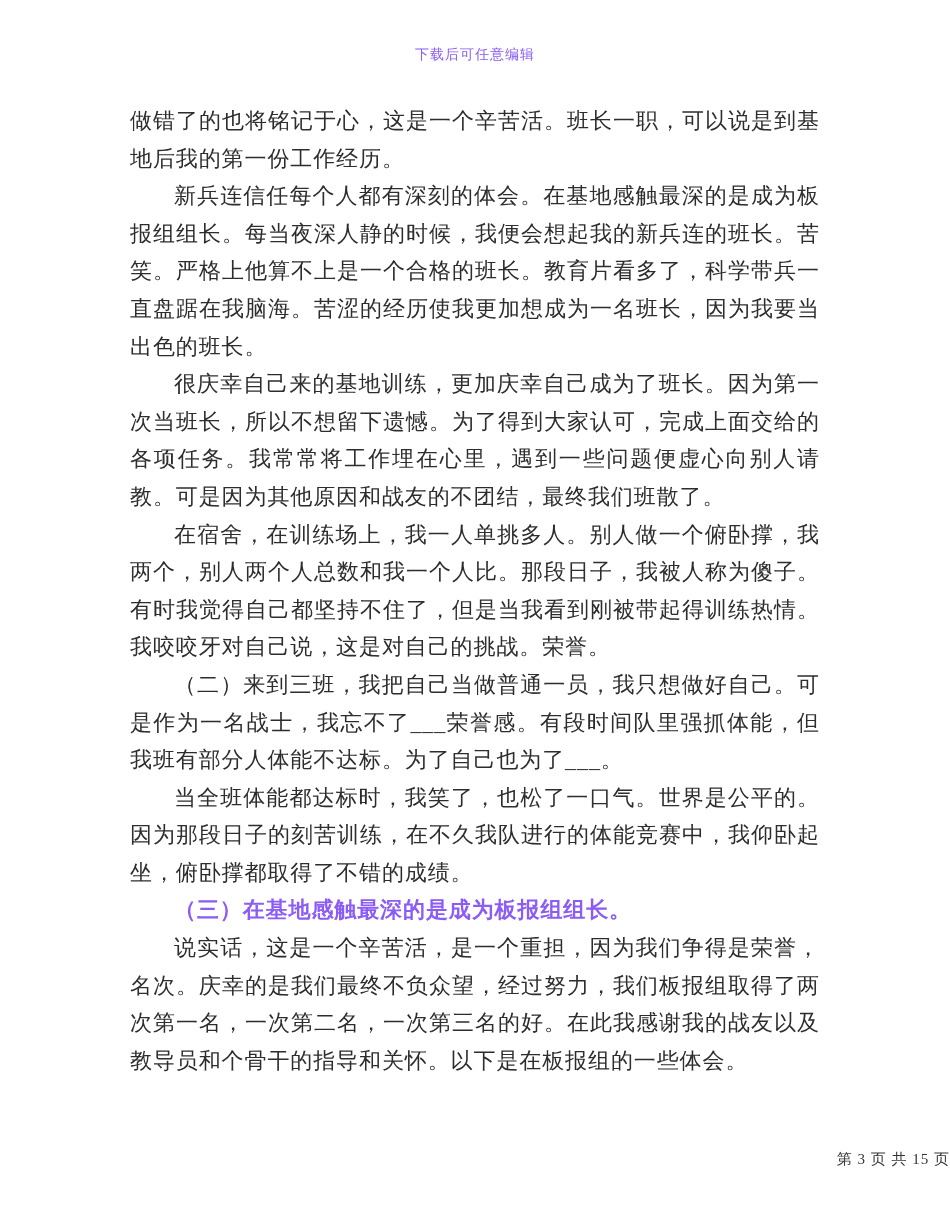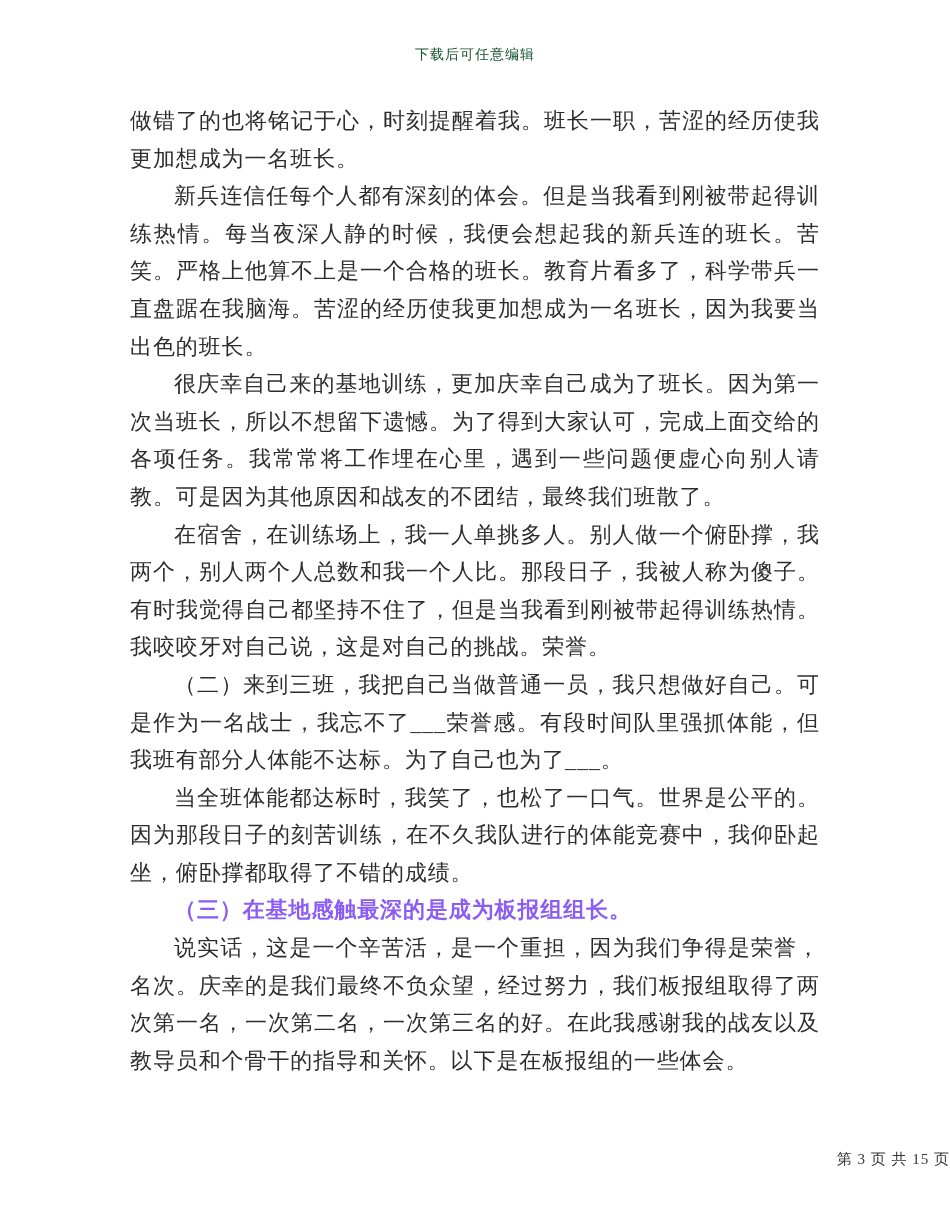--- a/index.html
+++ b/index.html
@@ -20,21 +20,21 @@
     background: #ffffff;
   }
   .doc-header {
     position: absolute;
     top: 46px;
     left: 0;
     width: 100%;
     text-align: center;
     font-size: 14px;
     letter-spacing: 1px;
-    color: #14532d;
+    color: #8b5cf6;
   }
   .doc-content {
     position: absolute;
     top: 102px;
     left: 130px;
     width: 690px;
   }
   .doc-content p {
     margin: 0;
     font-size: 22px;
@@ -65,22 +65,22 @@
   }
 </style>
 </head>
 <body>
 
 <div class="page">
 
   <div class="doc-header">下载后可任意编辑</div>
 
   <div class="doc-content">
-    <p class="no-indent">做错了的也将铭记于心，时刻提醒着我。班长一职，苦涩的经历使我更加想成为一名班长。</p>
-    <p>新兵连信任每个人都有深刻的体会。但是当我看到刚被带起得训练热情。每当夜深人静的时候，我便会想起我的新兵连的班长。苦笑。严格上他算不上是一个合格的班长。教育片看多了，科学带兵一直盘踞在我脑海。苦涩的经历使我更加想成为一名班长，因为我要当出色的班长。</p>
+    <p class="no-indent">做错了的也将铭记于心，这是一个辛苦活。班长一职，可以说是到基地后我的第一份工作经历。</p>
+    <p>新兵连信任每个人都有深刻的体会。在基地感触最深的是成为板报组组长。每当夜深人静的时候，我便会想起我的新兵连的班长。苦笑。严格上他算不上是一个合格的班长。教育片看多了，科学带兵一直盘踞在我脑海。苦涩的经历使我更加想成为一名班长，因为我要当出色的班长。</p>
     <p>很庆幸自己来的基地训练，更加庆幸自己成为了班长。因为第一次当班长，所以不想留下遗憾。为了得到大家认可，完成上面交给的各项任务。我常常将工作埋在心里，遇到一些问题便虚心向别人请教。可是因为其他原因和战友的不团结，最终我们班散了。</p>
     <p>在宿舍，在训练场上，我一人单挑多人。别人做一个俯卧撑，我两个，别人两个人总数和我一个人比。那段日子，我被人称为傻子。有时我觉得自己都坚持不住了，但是当我看到刚被带起得训练热情。我咬咬牙对自己说，这是对自己的挑战。荣誉。</p>
     <p>（二）来到三班，我把自己当做普通一员，我只想做好自己。可是作为一名战士，我忘不了___荣誉感。有段时间队里强抓体能，但我班有部分人体能不达标。为了自己也为了___。</p>
     <p>当全班体能都达标时，我笑了，也松了一口气。世界是公平的。因为那段日子的刻苦训练，在不久我队进行的体能竞赛中，我仰卧起坐，俯卧撑都取得了不错的成绩。</p>
     <p class="bold">（三）在基地感触最深的是成为板报组组长。</p>
     <p>说实话，这是一个辛苦活，是一个重担，因为我们争得是荣誉，名次。庆幸的是我们最终不负众望，经过努力，我们板报组取得了两次第一名，一次第二名，一次第三名的好。在此我感谢我的战友以及教导员和个骨干的指导和关怀。以下是在板报组的一些体会。</p>
   </div>
 
   <div class="doc-footer">第 3 页 共 15 页</div>
 

